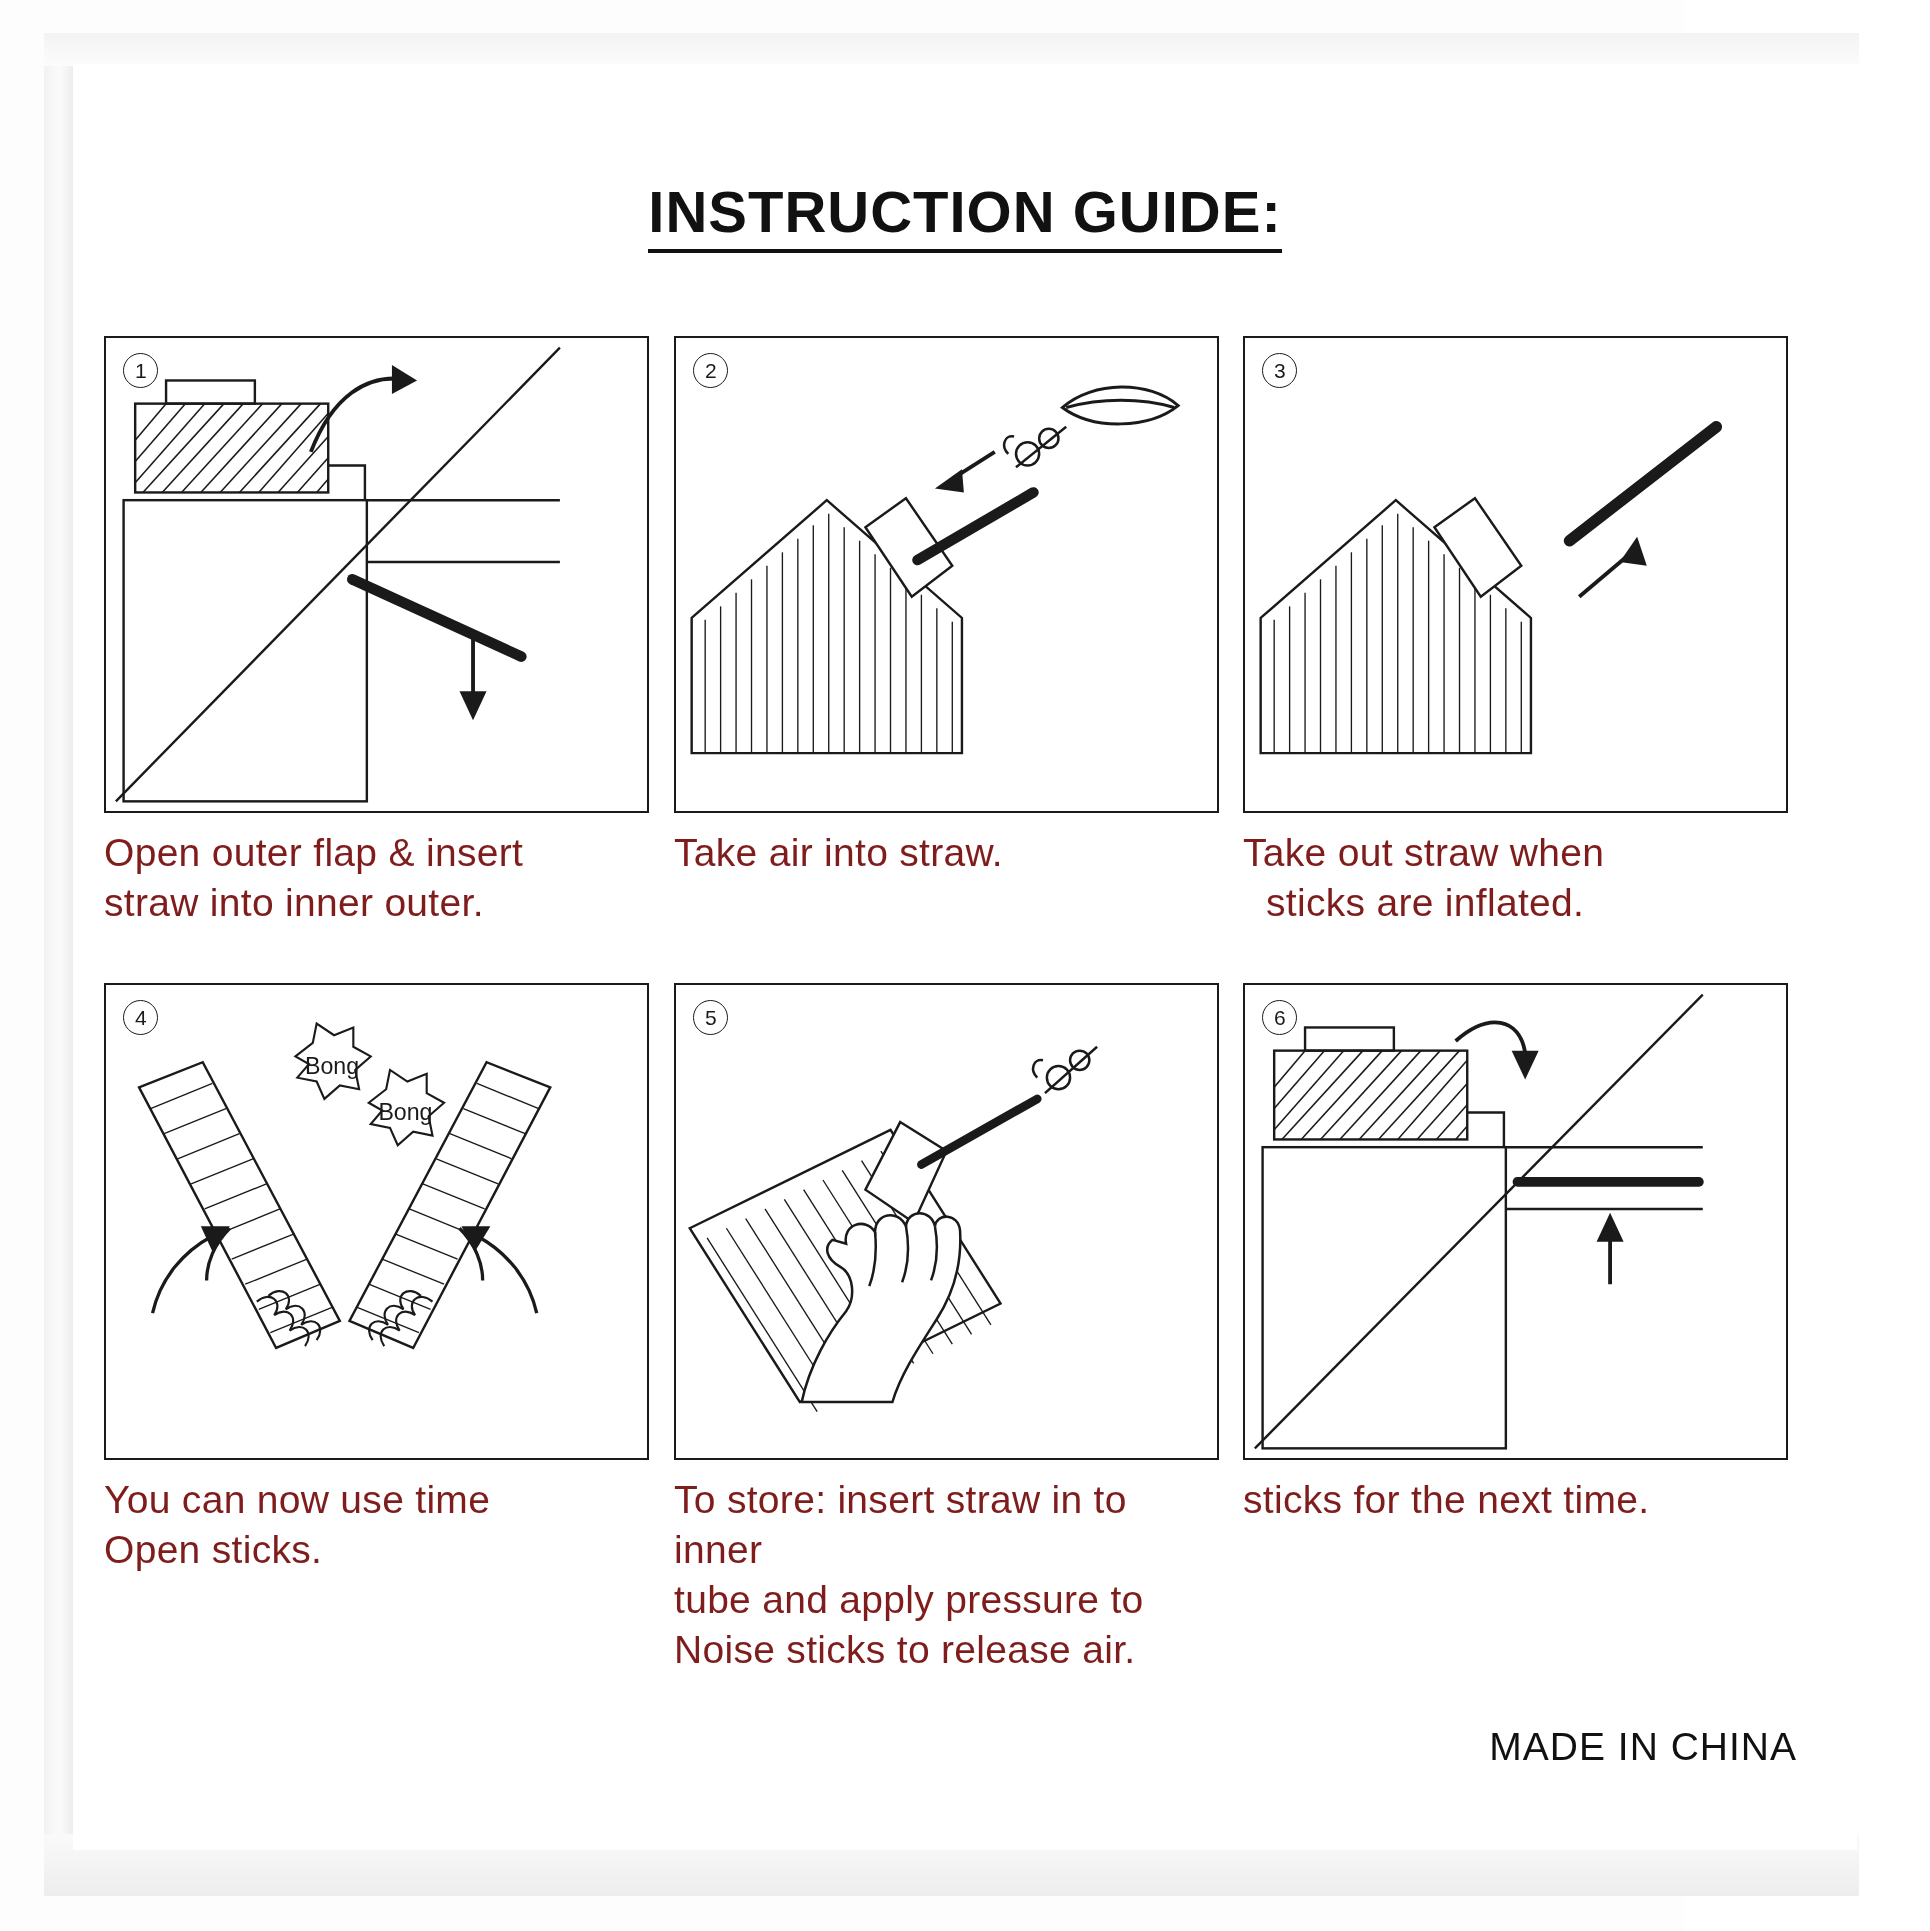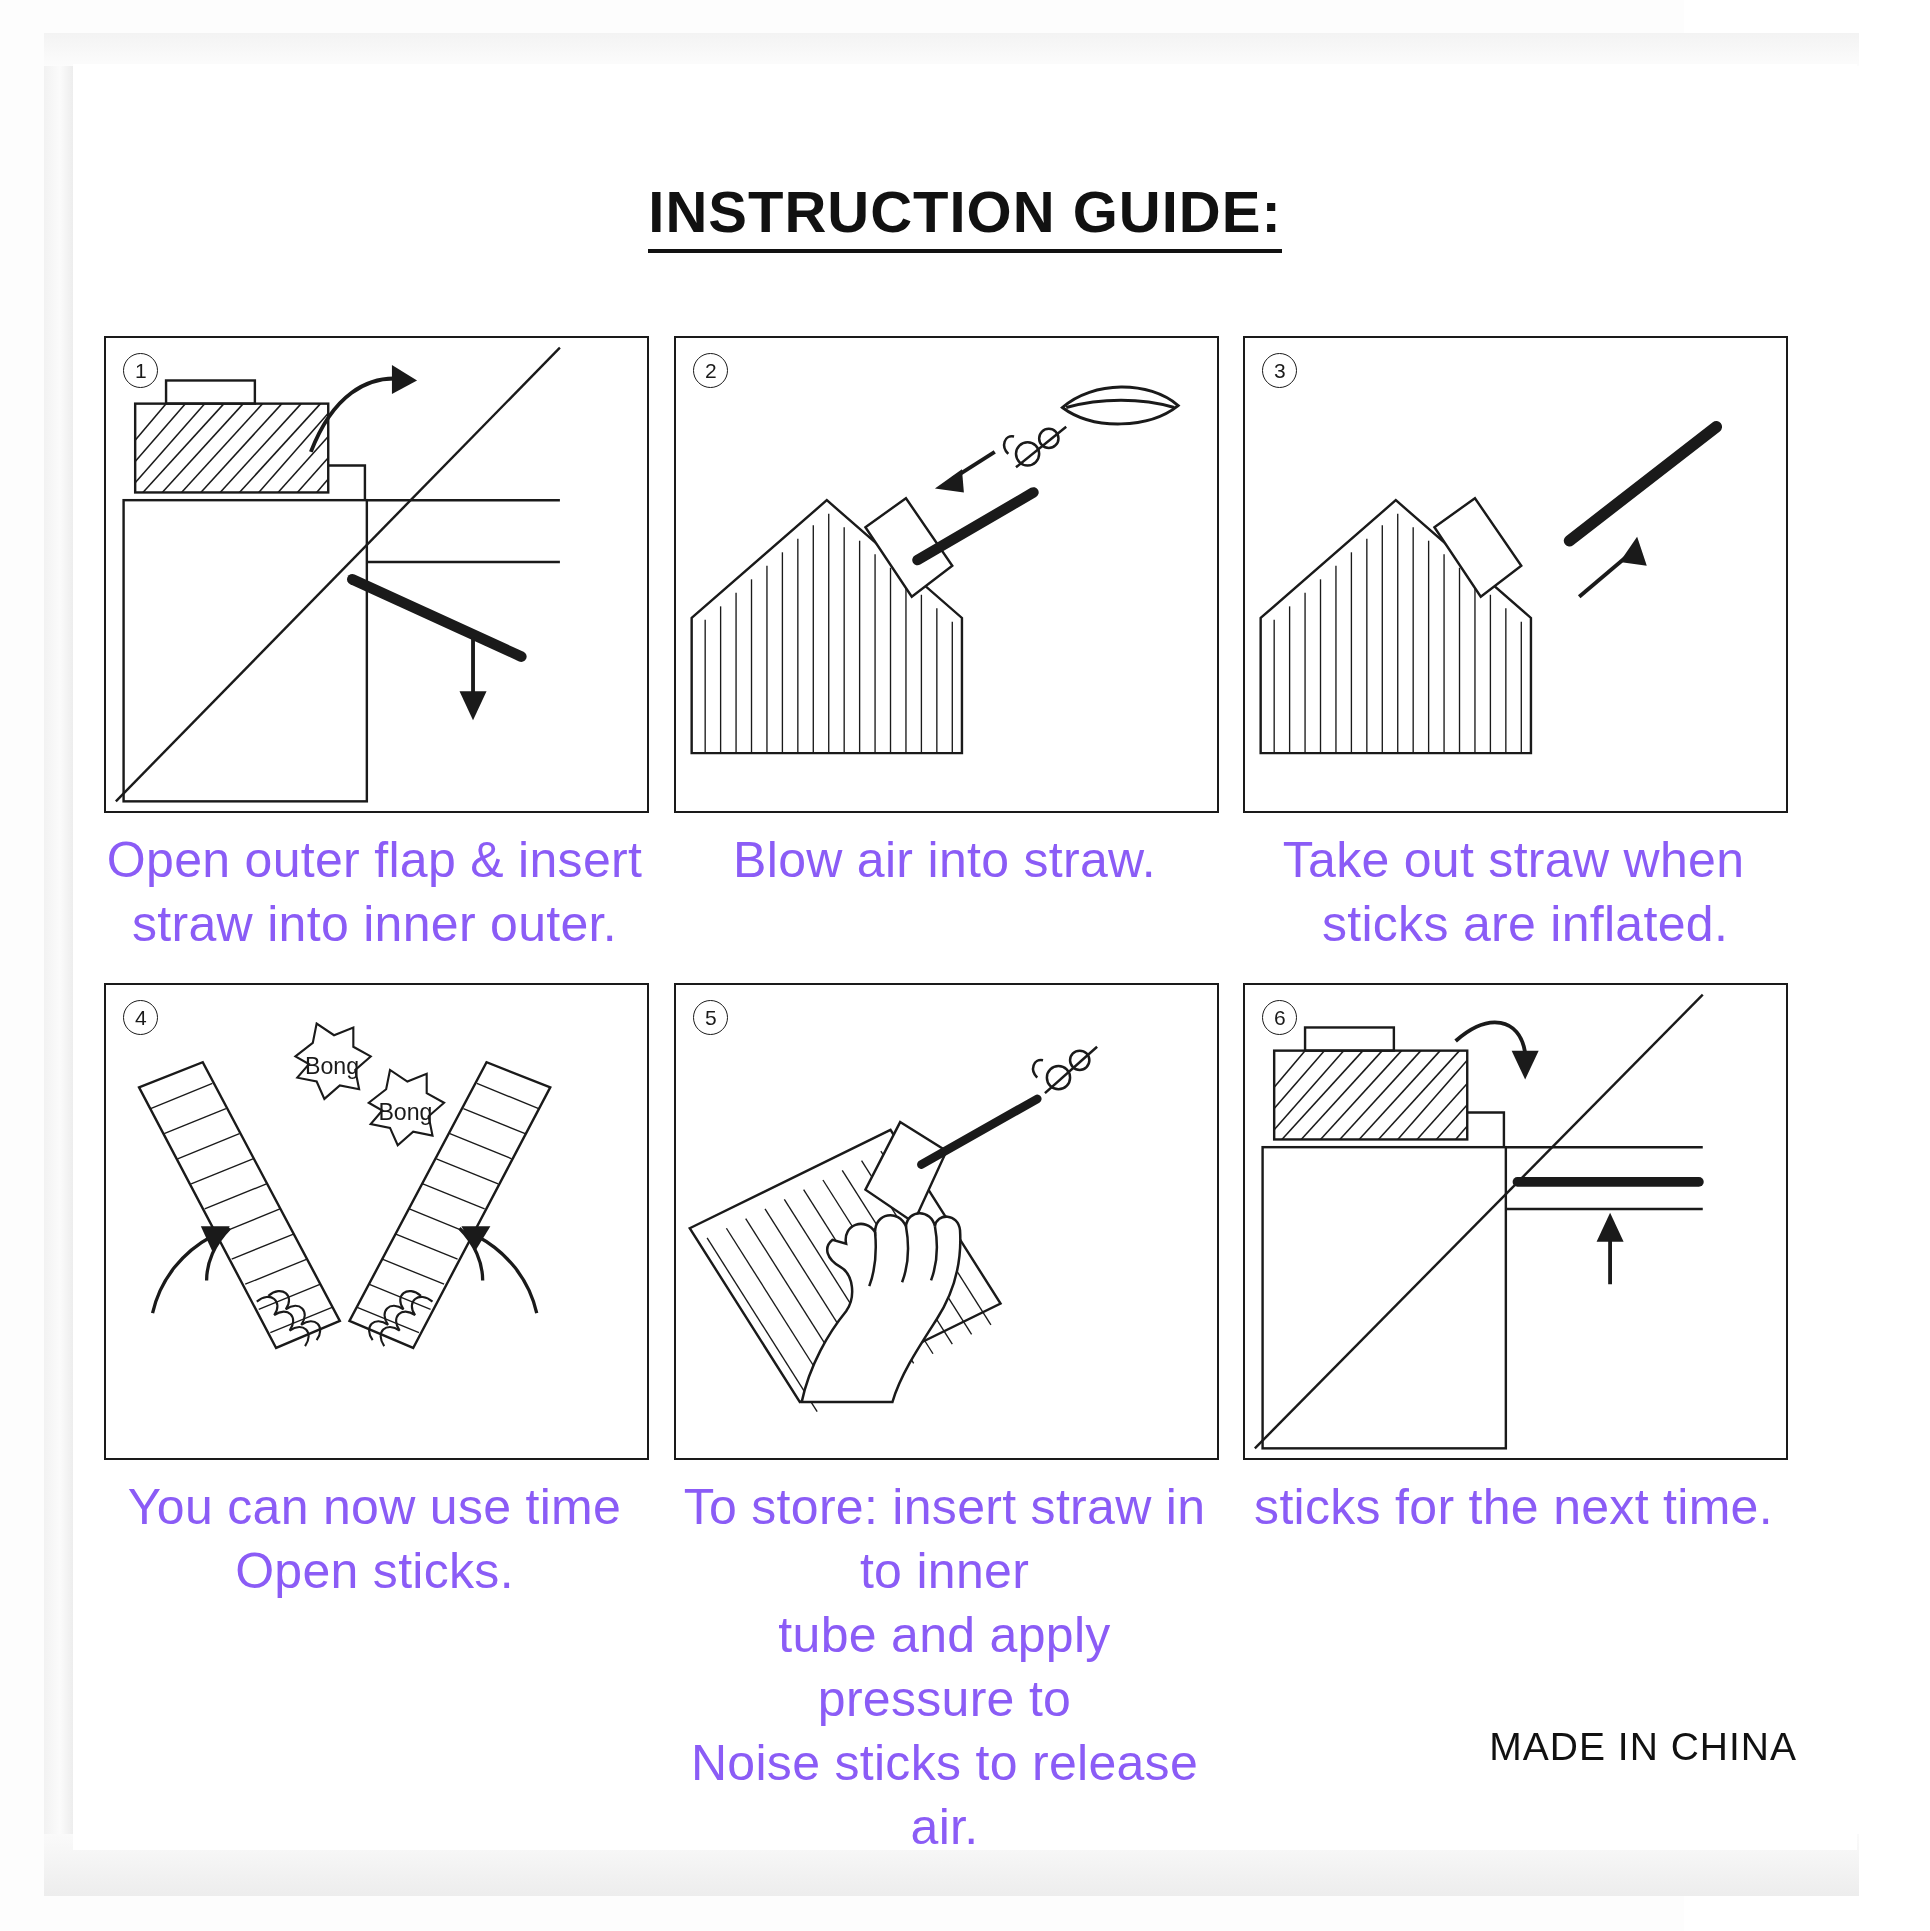--- a/index.html
+++ b/index.html
@@ -102,25 +102,24 @@
     border-radius: 50%;
     font-size: 21px;
     line-height: 33px;
     text-align: center;
     color: #1a1a1a;
     background: #fff;
     z-index: 6;
   }
   .caption {
     margin-top: 15.4px;
-    font-size: 50px;
+    font-size: 39px;
     line-height: 1.28;
-    color: #8b5cf6;
+    color: #7f1d1d;
     letter-spacing: 0.3px;
-    text-align: center;
   }
   .caption .l2, .caption .l3 { display: block; }
 
   .madein {
     position: absolute;
     right: 60px;
     bottom: 81px;
     font-size: 39px;
     letter-spacing: 1px;
     color: #111;
@@ -246,21 +245,21 @@
               <path d="M344 120 C336 112 340 100 350 102"></path>
             </g>
 
             <g stroke="#1a1a1a" fill="none" stroke-width="4">
               <line x1="330" y1="118" x2="286" y2="146"></line>
             </g>
             <polygon points="268,156 296,136 298,160" fill="#1a1a1a"></polygon>
           </svg>
         </div>
         <div class="caption">
-          <span class="l1">Blow air into straw.</span>
+          <span class="l1">Take air into straw.</span>
         </div>
       </div>
 
       <div class="cell col2 row0">
         <div class="panel">
           <div class="num">3</div>
           <svg width="541" height="473" viewBox="0 0 560 490">
             <g stroke="#1a1a1a" fill="#fff" stroke-width="2.5">
               <path d="M16 290 L156 168 L296 290 L296 430 L156 430 L16 430 Z"></path>
             </g>

